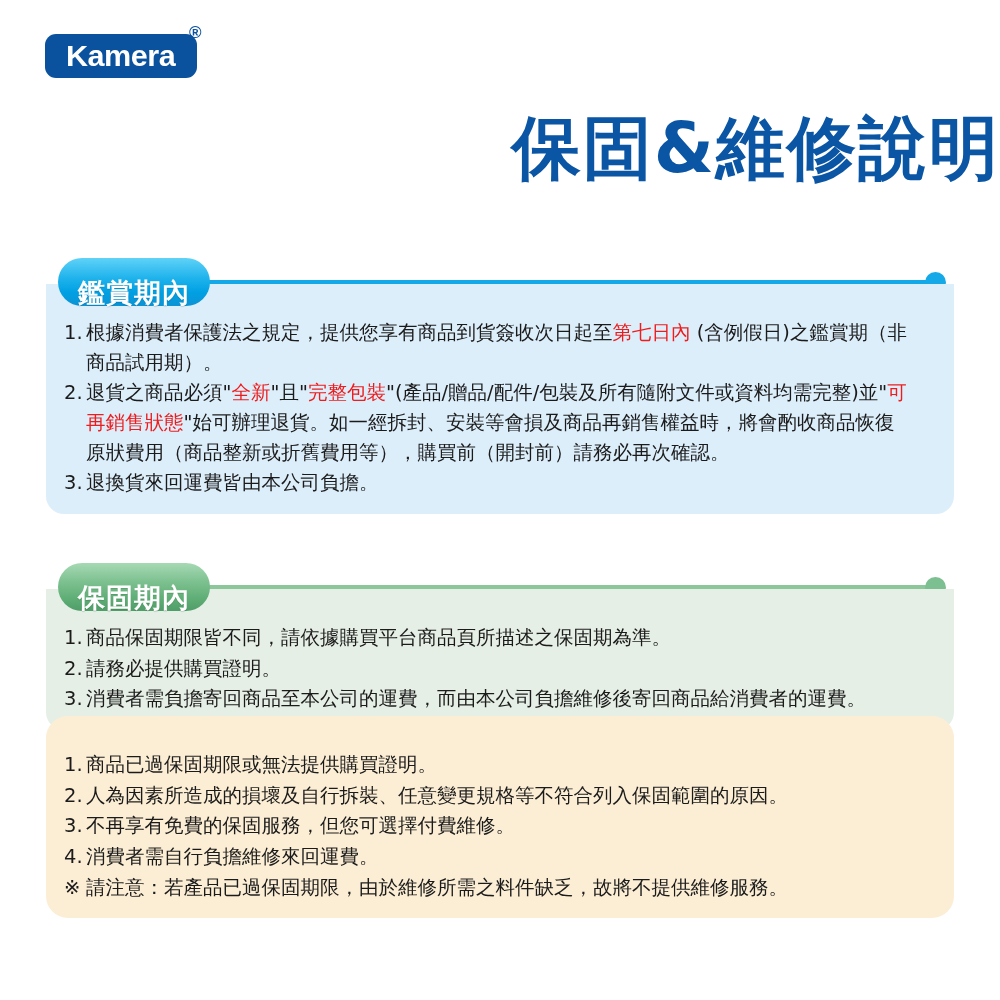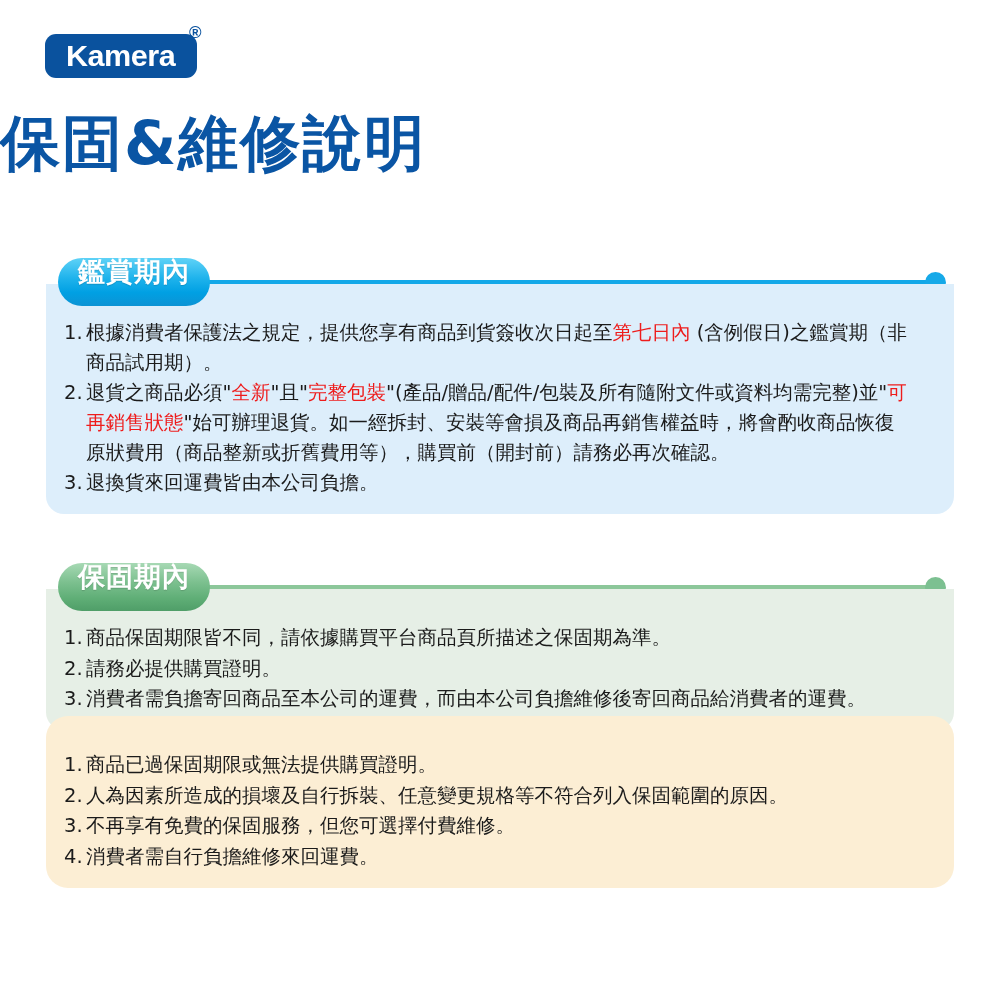--- a/index.html
+++ b/index.html
@@ -55,23 +55,23 @@
     font-weight: bold;
     line-height: 1;
   }
 
   
   .main-title {
     position: absolute;
     left: 0;
     top: 112px;
     width: 1000px;
-    text-align: left;
+    text-align: right;
     color: #0a55a4;
-    font-size: 60px;
+    font-size: 69px;
     font-weight: bold;
     letter-spacing: 2px;
     line-height: 1.05;
     font-family: "DejaVu Sans", "Liberation Sans", sans-serif;
   }
 
   
   .section {
     position: absolute;
     left: 46px;
@@ -98,21 +98,21 @@
     border-radius: 50%;
   }
   .sec-pill {
     position: absolute;
     left: 12px;
     top: 0px;
     min-width: 152px;
     height: 48px;
     border-radius: 24px;
     display: flex;
-    align-items: flex-start;
+    align-items: flex-end;
     justify-content: center;
     padding: 0 20px;
     box-sizing: border-box;
     z-index: 3;
   }
   .sec-pill-label {
     color: #ffffff;
     font-size: 27px;
     font-weight: bold;
     letter-spacing: 1px;
@@ -228,14 +228,17 @@
       </div>
       <div class="item">
         <span class="hang"><span class="num">2.</span><span>人為因素所造成的損壞及自行拆裝、任意變更規格等不符合列入保固範圍的原因。</span></span>
       </div>
       <div class="item">
         <span class="hang"><span class="num">3.</span><span>不再享有免費的保固服務，但您可選擇付費維修。</span></span>
       </div>
       <div class="item">
         <span class="hang"><span class="num">4.</span><span>消費者需自行負擔維修來回運費。</span></span>
       </div>
+      <div class="item">
+        <span class="hang"><span class="num">※</span><span>請注意：若產品已過保固期限，由於維修所需之料件缺乏，故將不提供維修服務。</span></span>
+      </div>
     </div>
 </div>
 
 </body></html>

